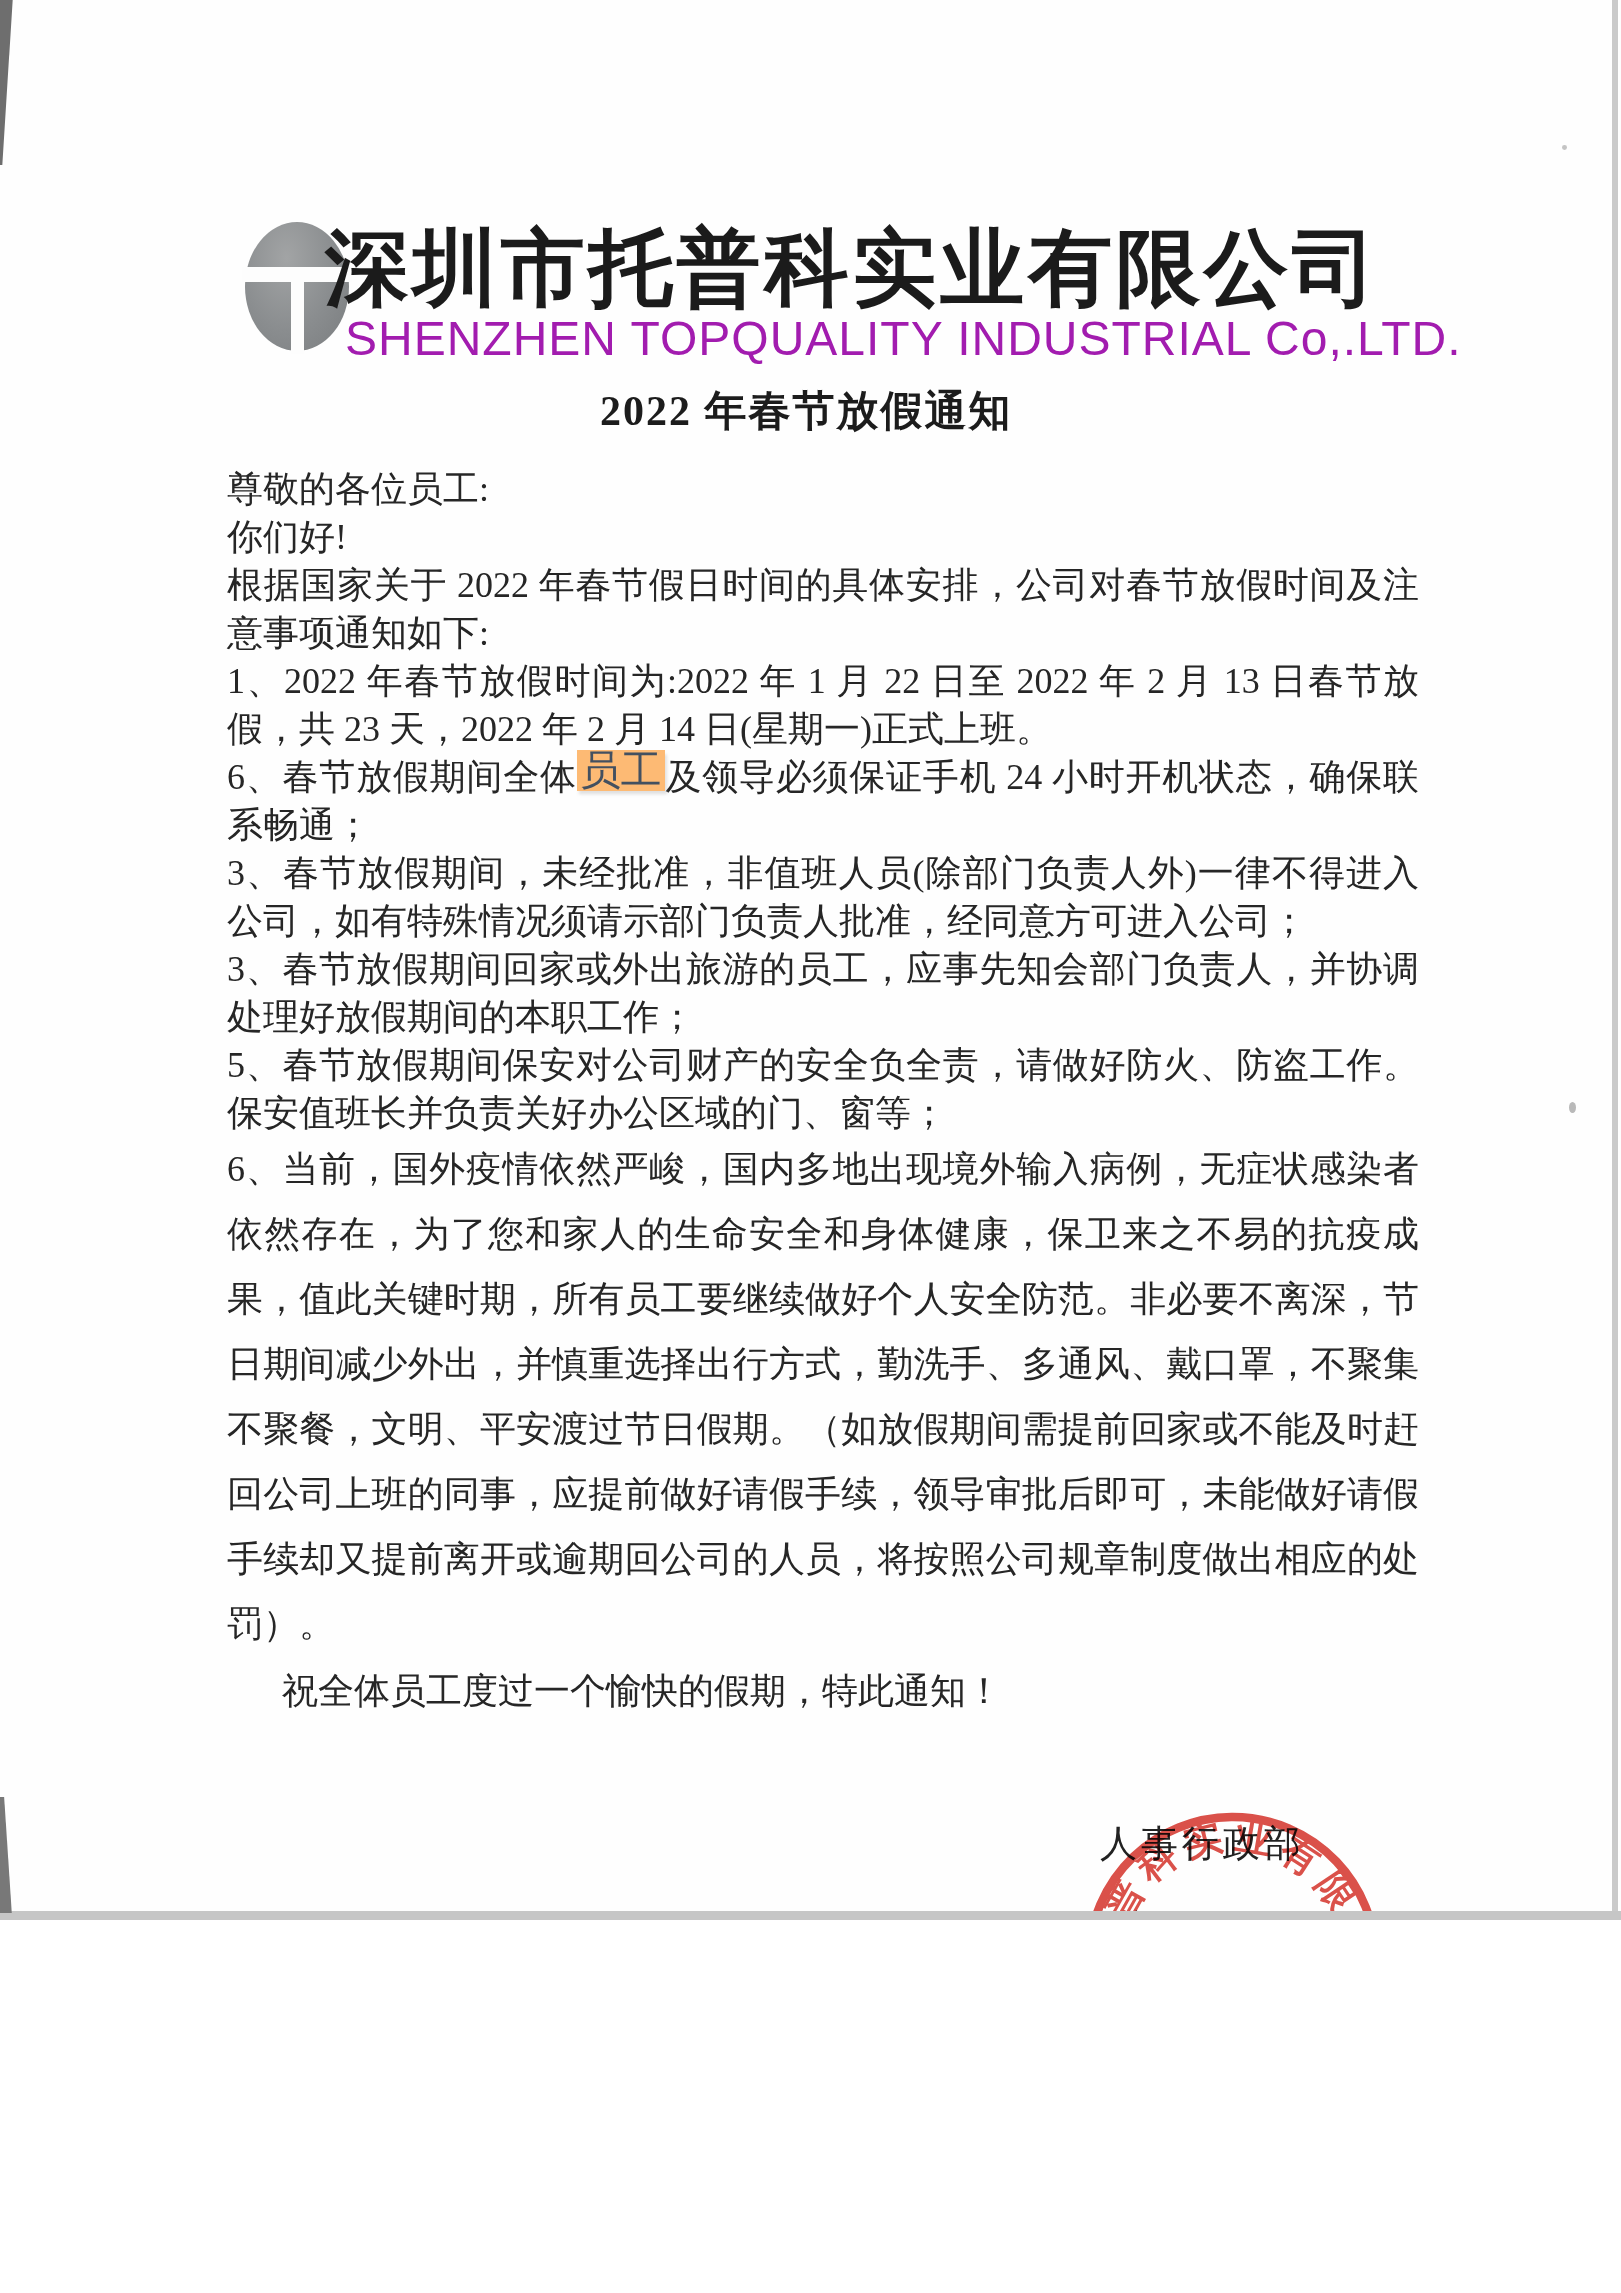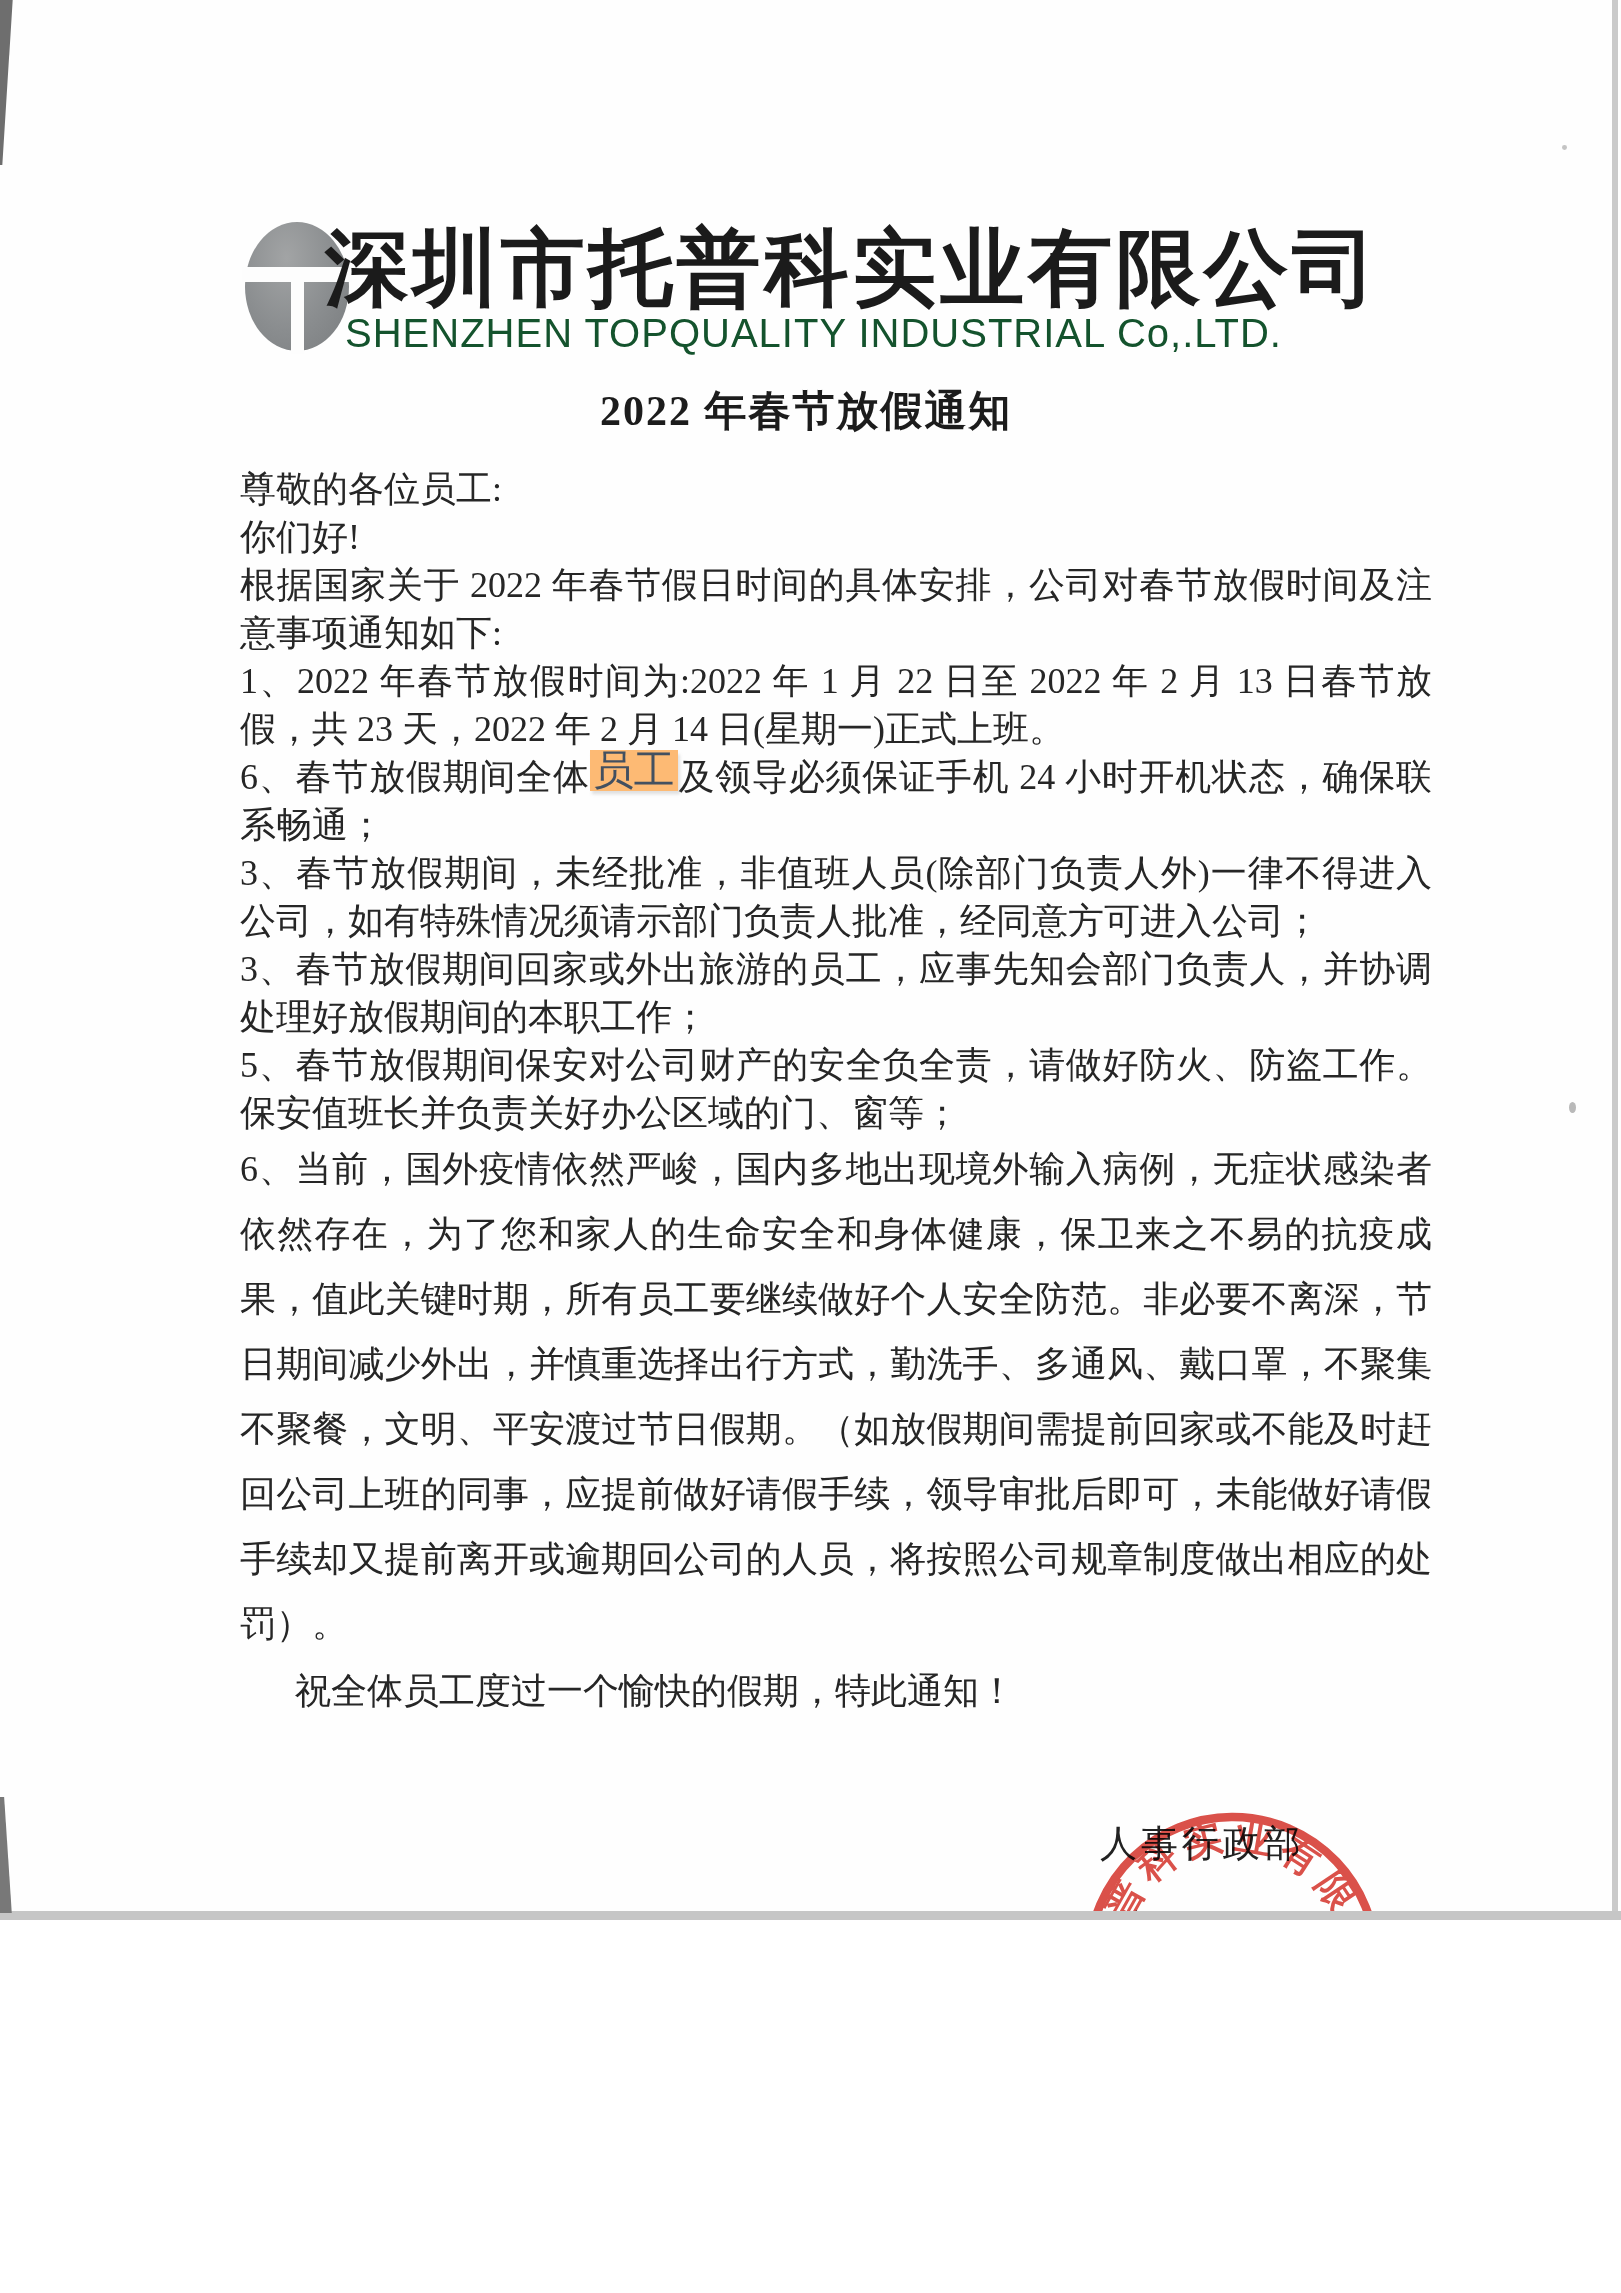--- a/index.html
+++ b/index.html
@@ -21,33 +21,33 @@
   .logo-stem { position:absolute; left:46px; width:12.7px; top:45px; bottom:-2.9px; background:#fdfdfd; }
 
   .company-cn {
     position:absolute; left:325px; top:212px;
     font-size:84px; font-weight:bold; letter-spacing:3.9px;
     white-space:nowrap; color:#1b1b1b;
   }
   .company-en {
     position:absolute; left:345px; top:311px;
     font-family:"Liberation Sans", sans-serif;
-    font-size:40px; letter-spacing:1px; color:#14532d; white-space:nowrap;
+    font-size:48px; letter-spacing:1px; color:#a21caf; white-space:nowrap;
   }
 
   
   .title {
     position:absolute; left:600px; top:383px; margin:0;
     font-size:42px; font-weight:bold; letter-spacing:2px;
     white-space:nowrap; color:#1c1c1c;
   }
 
   
   .body-block {
-    position:absolute; left:240px; top:465px; width:1192px;
+    position:absolute; left:227px; top:465px; width:1192px;
     font-size:36px; line-height:48px; text-align:justify;
   }
   .body-block p { margin:0; }
   .body-block p.item { }
   .body-block p.item6 { line-height:65px; }
   .body-block p.closing { margin-top:9.8px; text-indent:55px; }
 
   .patch {
     display:inline-block; position:relative; top:-4.9px;
     font-family:"Liberation Sans", sans-serif;

